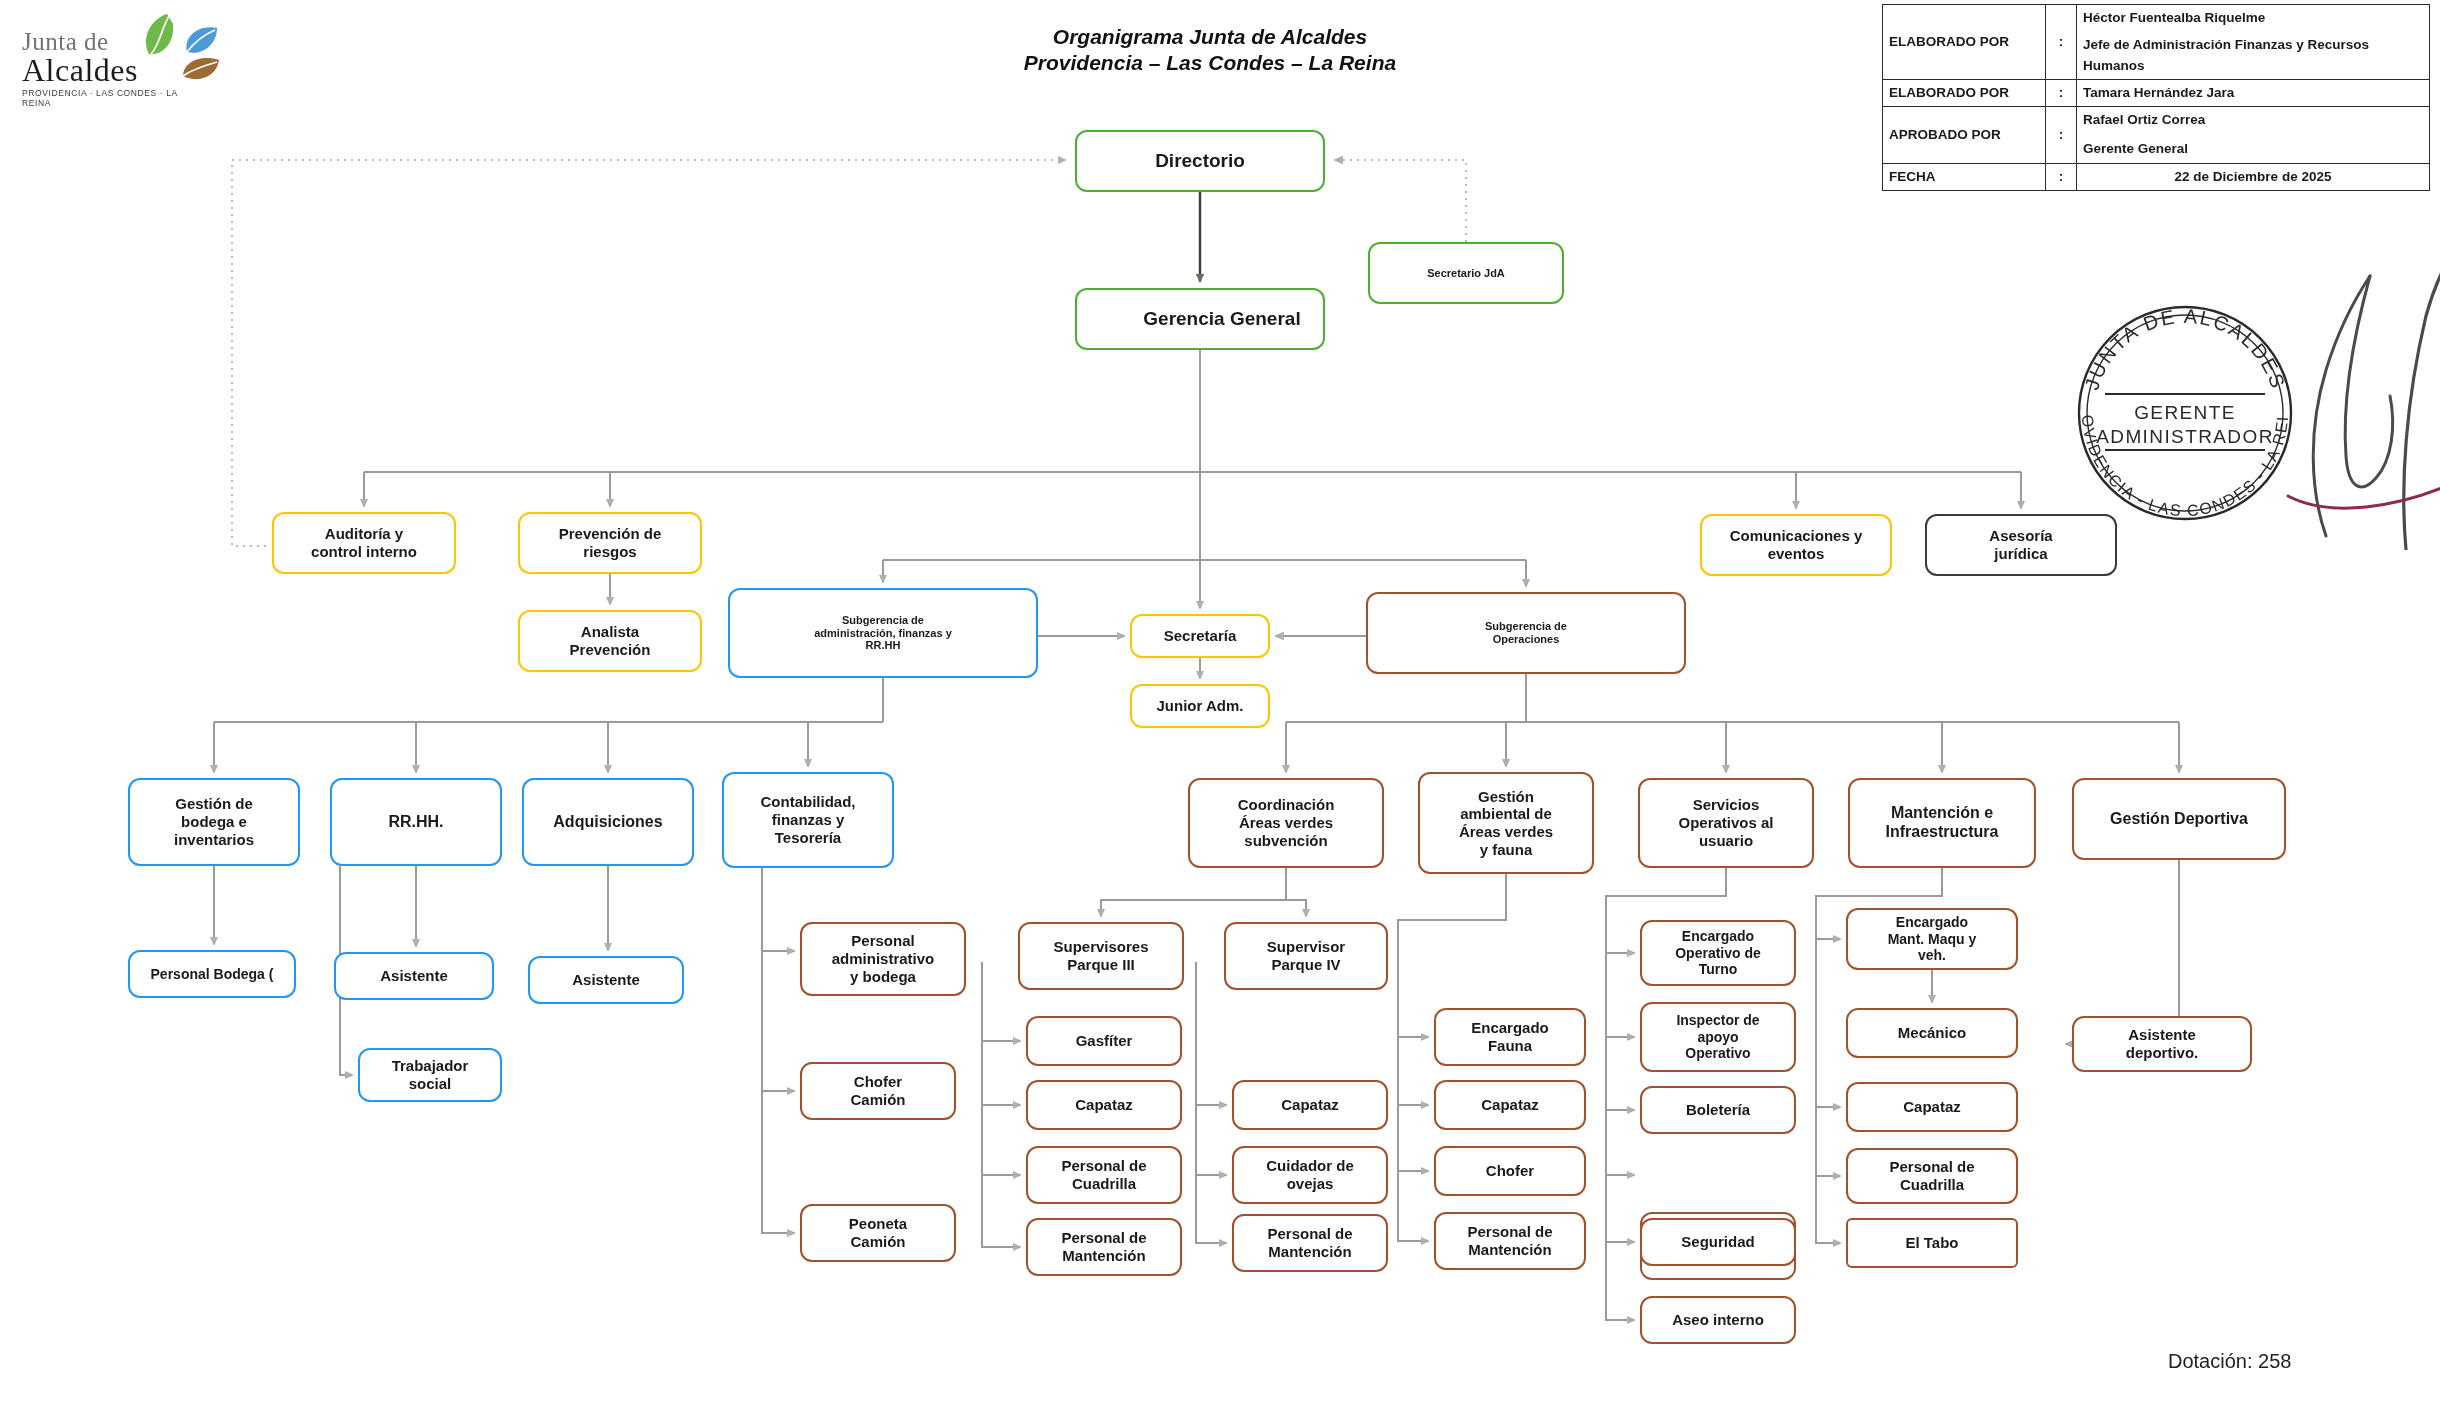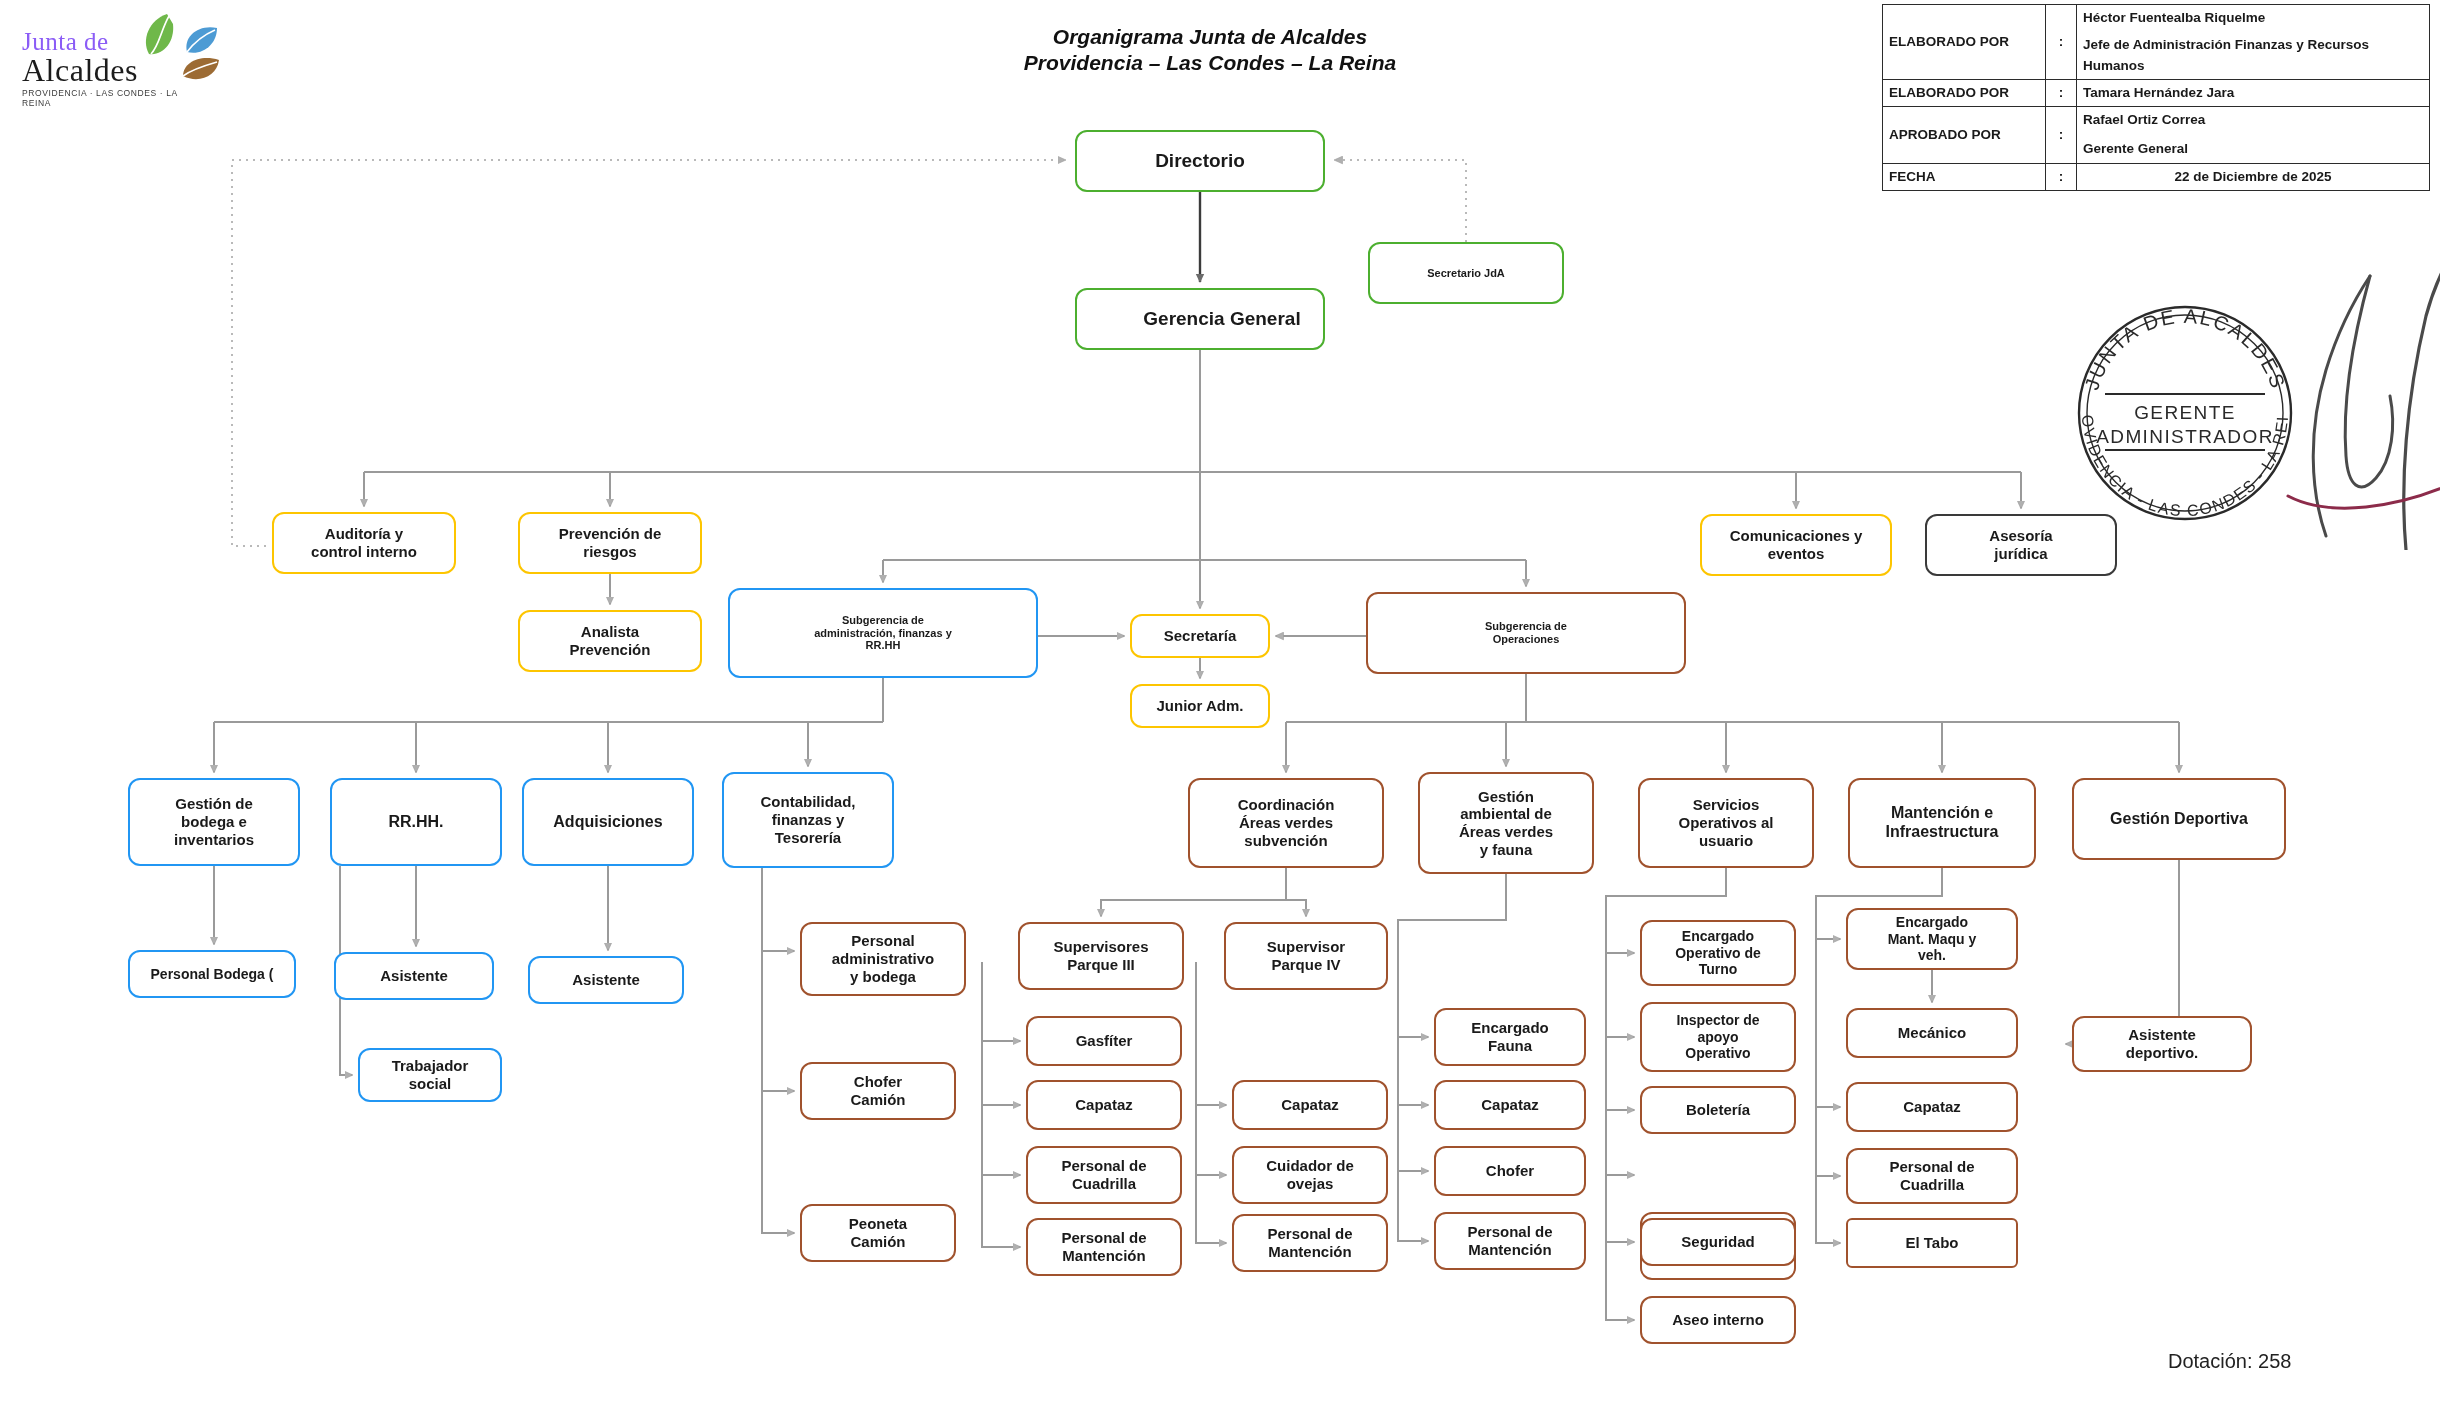--- a/index.html
+++ b/index.html
@@ -34,21 +34,21 @@
   
   #title{position:absolute;left:940;top:24px;width:540px;z-index:4;
          text-align:center;font-style:italic;font-weight:bold;
          font-size:21px;line-height:1.25;color:#111;}
 
   
   #logo{position:absolute;left:18px;top:8px;width:215px;height:100px;z-index:4;}
   #logo .leafwrap{position:absolute;right:12px;top:2px;width:92px;height:80px;}
   #logo .ltxt{position:absolute;left:4px;top:22px;width:170px;}
   #logo .l1{font-family:"Liberation Serif","DejaVu Serif",serif;font-size:25px;
-            letter-spacing:.5px;color:#8b5cf6;line-height:.98;}
+            letter-spacing:.5px;color:#737373;line-height:.98;}
   #logo .l2{font-family:"Liberation Serif","DejaVu Serif",serif;font-size:32px;
             letter-spacing:.5px;color:#1c1c1c;line-height:.98;}
   #logo .l3{font-size:8.5px;letter-spacing:.6px;color:#3a3a3a;margin-top:2px;}
 
   
   #sigtable{position:absolute;left:1882px;top:4px;width:548px;z-index:4;
             border-collapse:collapse;font-size:13.5px;font-weight:bold;}
   #sigtable td{border:1.6px solid #2b2b2b;padding:3px 6px;vertical-align:middle;}
   #sigtable td.lab{width:150px;}
   #sigtable td.col{width:18px;text-align:center;}

